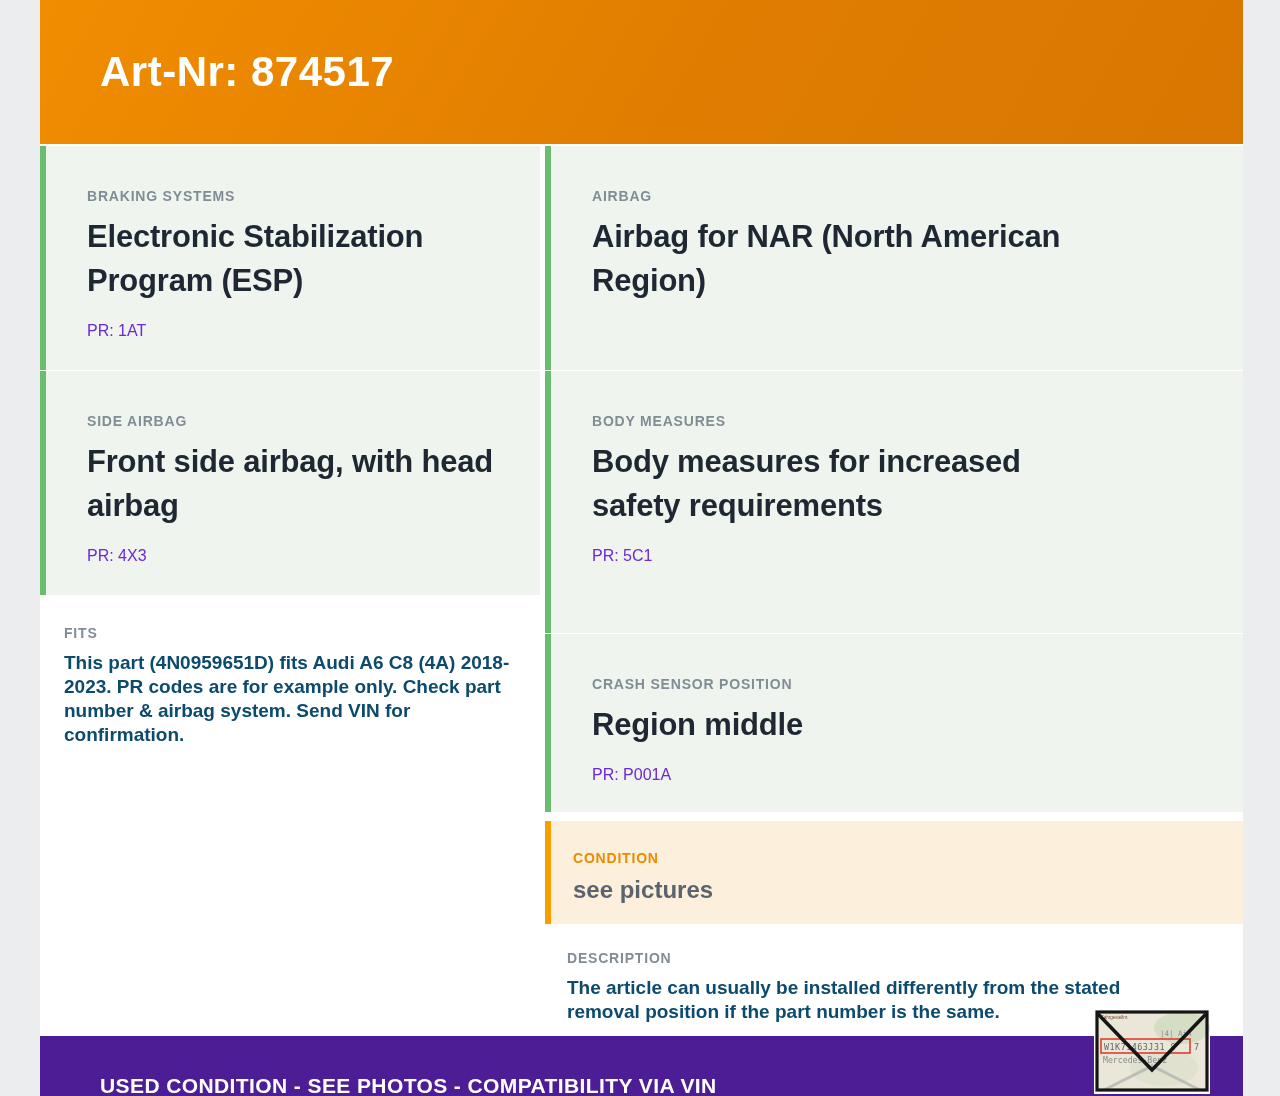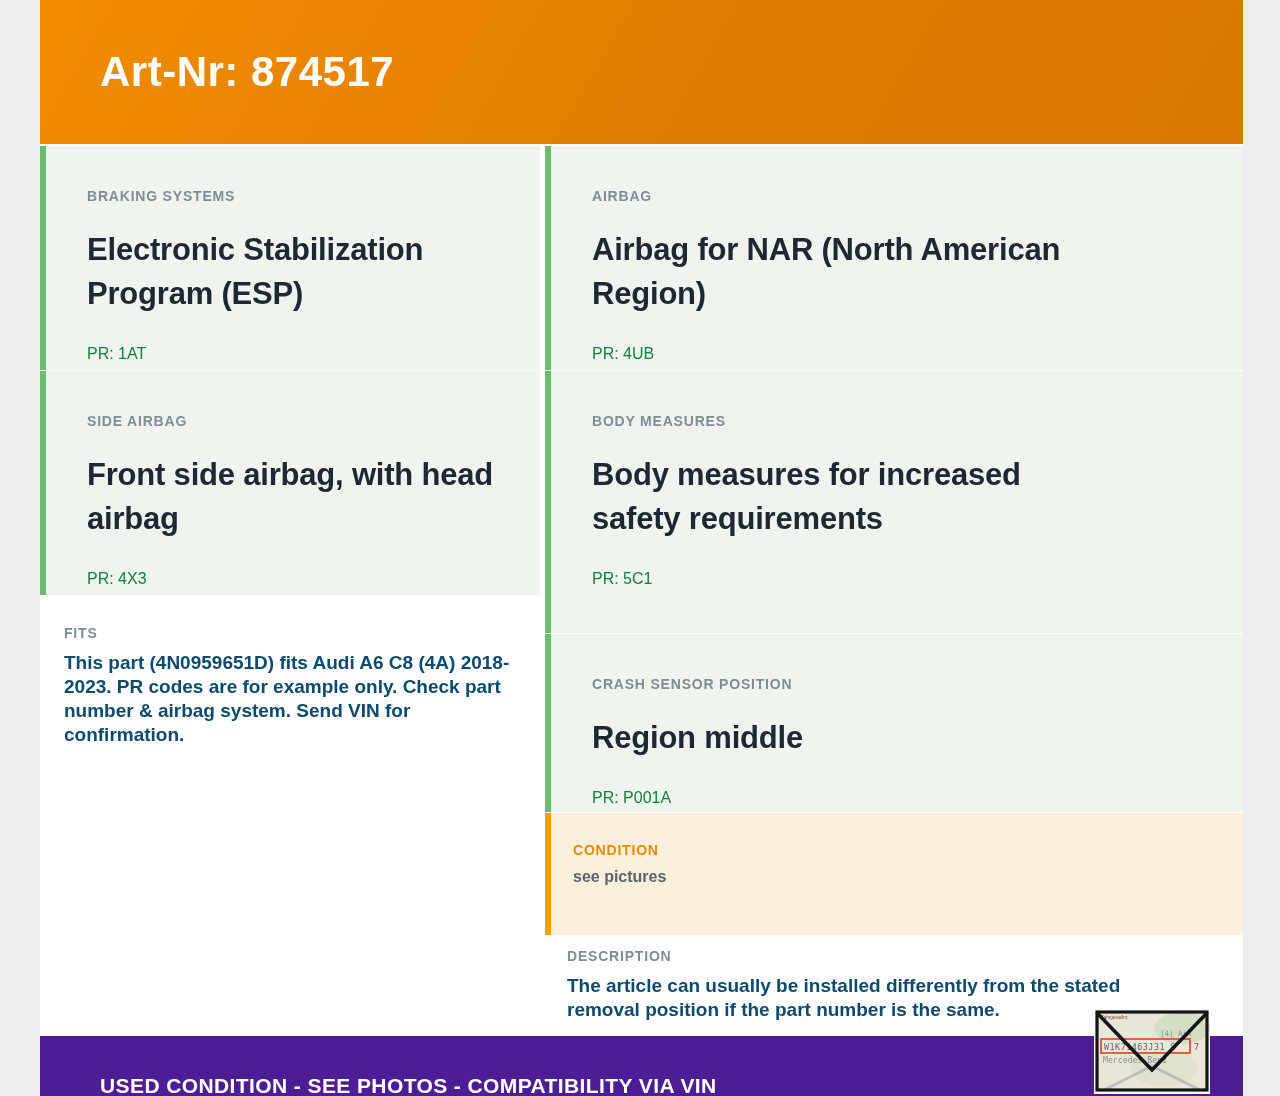--- a/index.html
+++ b/index.html
@@ -44,72 +44,72 @@
 
   .card {
     background: #eff5ee;
     border-left: 6px solid #6abc6e;
     padding: 41px 36px 0 41px;
   }
   .h224 { height: 224px; }
   .h262 { height: 262px; }
   .h199 { height: 199px; }
   .h178 { height: 178px; }
-  .h103 { height: 122px; }
+  .h103 { height: 103px; margin-top: 8px; }
   .fill { flex: 1; }
 
   .label {
     font-size: 14px;
     font-weight: 700;
     letter-spacing: 0.8px;
     line-height: 19px;
     color: #828c95;
     max-width: 490px;
     text-transform: uppercase;
   }
   .card-title {
-    margin-top: 22px;
+    margin-top: 9px;
     font-size: 31px;
     font-weight: 700;
     line-height: 44px;
     letter-spacing: -0.2px;
     color: #1f2733;
     max-width: 520px;
   }
   .pr {
-    margin-top: 29px;
+    margin-top: 19px;
     font-size: 16px;
-    color: #15803d;
+    color: #6d28d9;
   }
 
   
   .white-section {
     background: #ffffff;
     padding: 28px 24px 0 24px;
   }
-  .white-section.desc { padding-top: 11px; padding-left: 22px; }
+  .white-section.desc { padding-top: 24px; padding-left: 22px; }
   .section-text {
     margin-top: 8px;
     font-size: 19px;
     font-weight: 700;
     line-height: 24px;
     color: #0c4a6e;
     max-width: 556px;
   }
 
   
   .condition {
     background: #fcefdb;
     border-left: 6px solid #f79f00;
     padding: 28px 24px 0 22px;
   }
   .condition .label { color: #ec8a00; }
   .condition-text {
     margin-top: 8px;
-    font-size: 16px;
+    font-size: 24px;
     font-weight: 700;
     color: #5b646e;
   }
 
   
   .footer {
     margin-top: 1px;
     height: 99px;
     background: #4c1d95;
     display: flex;
@@ -164,21 +164,20 @@
         <div class="section-text">This part (4N0959651D) fits Audi A6 C8 (4A) 2018-2023. PR codes are for example only. Check part number &amp; airbag system. Send VIN for confirmation.</div>
       </div>
 
     </div>
 
     <div class="col col-right">
 
       <div class="card h224">
         <div class="label">AIRBAG</div>
         <div class="card-title">Airbag for NAR (North American Region)</div>
-        <div class="pr">PR: 4UB</div>
       </div>
 
       <div class="card h262">
         <div class="label">BODY MEASURES</div>
         <div class="card-title">Body measures for increased safety requirements</div>
         <div class="pr">PR: 5C1</div>
       </div>
 
       <div class="card h178">
         <div class="label">CRASH SENSOR POSITION</div>

